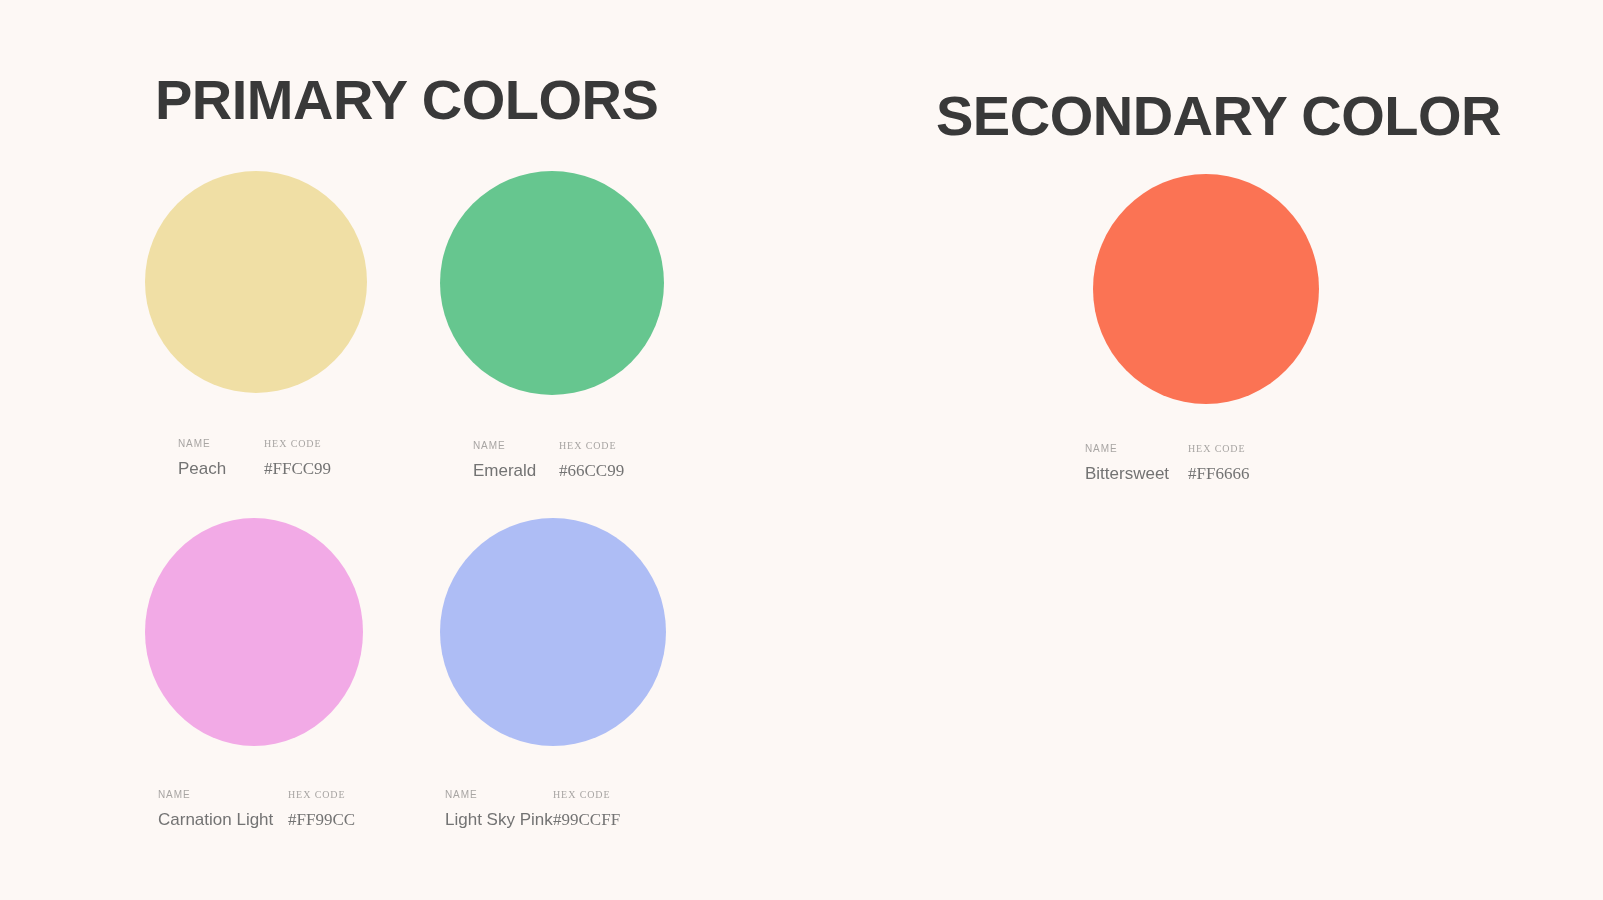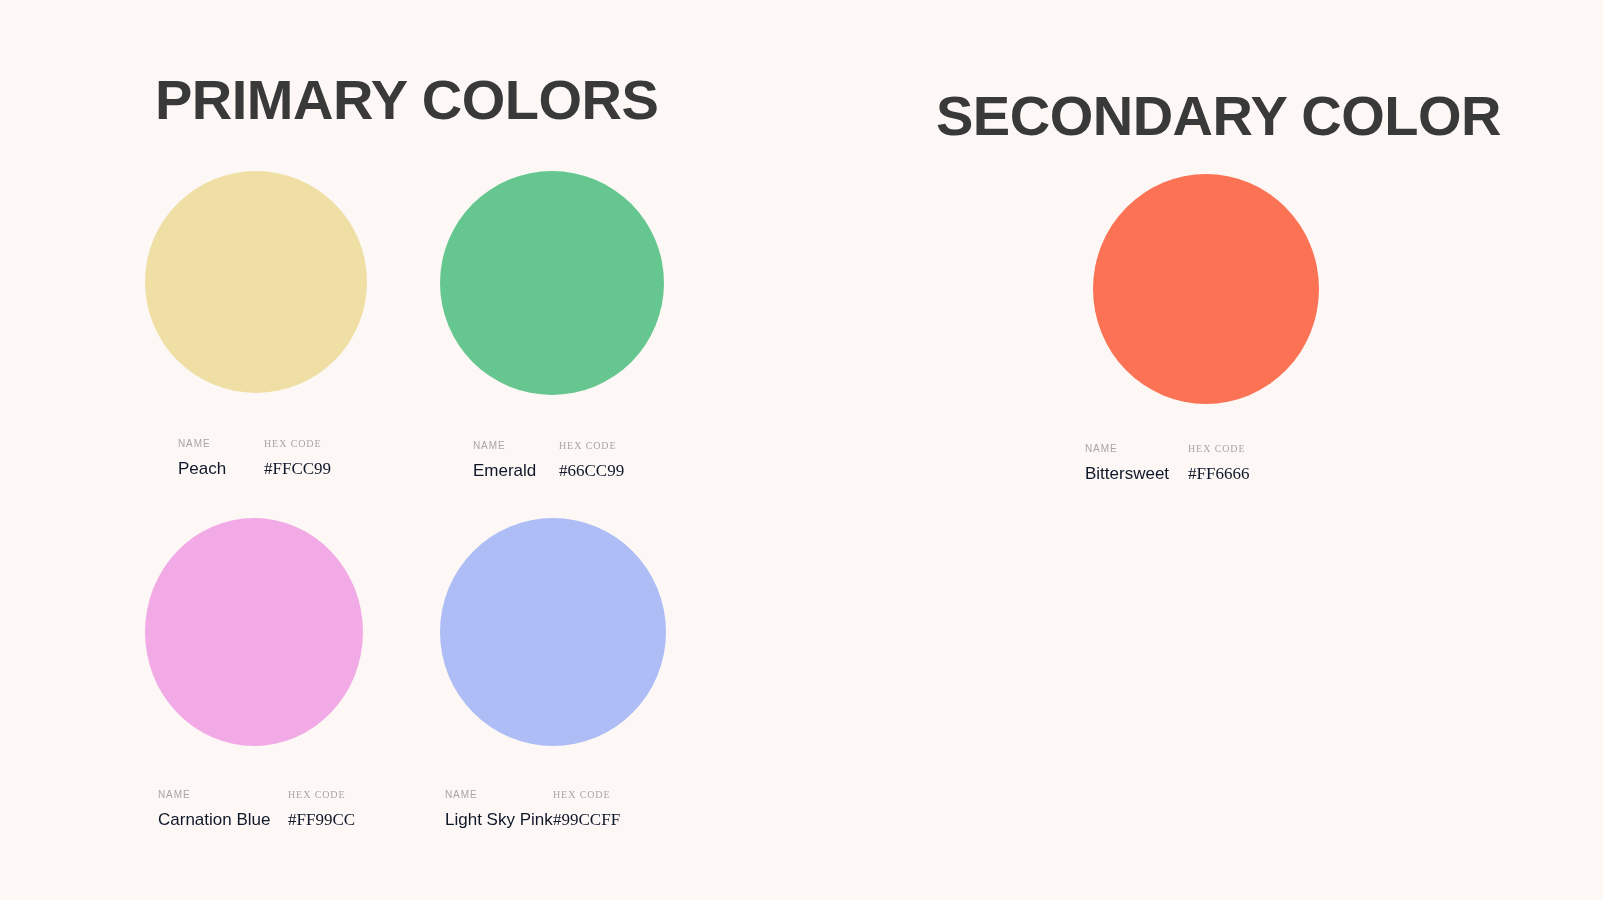--- a/index.html
+++ b/index.html
@@ -57,21 +57,21 @@
     font-weight: 400;
     letter-spacing: 0.9px;
     color: #A8A5A3;
     line-height: 1;
     text-transform: uppercase;
     white-space: nowrap;
   }
   .meta-value {
     font-size: 17px;
     font-weight: 400;
-    color: #0f172a;
+    color: #737373;
     line-height: 1;
     margin-top: 11px;
     white-space: nowrap;
   }
 
   
   .col-name { width: 86px; }
   .col-hex  { width: auto; font-family: Liberation Serif, serif; }
 
   
@@ -135,21 +135,21 @@
         <span class="meta-value">#66CC99</span>
       </div>
     </div>
   </div>
 
   <div class="swatch" id="swatch-carnation">
     <div class="swatch-circle" style="background:#F2AAE6;"></div>
     <div class="swatch-meta">
       <div class="meta-col col-name">
         <span class="meta-label">NAME</span>
-        <span class="meta-value">Carnation Blue</span>
+        <span class="meta-value">Carnation Light</span>
       </div>
       <div class="meta-col col-hex">
         <span class="meta-label">HEX CODE</span>
         <span class="meta-value">#FF99CC</span>
       </div>
     </div>
   </div>
 
   <div class="swatch" id="swatch-skyblue">
     <div class="swatch-circle" style="background:#AEBDF5;"></div>

